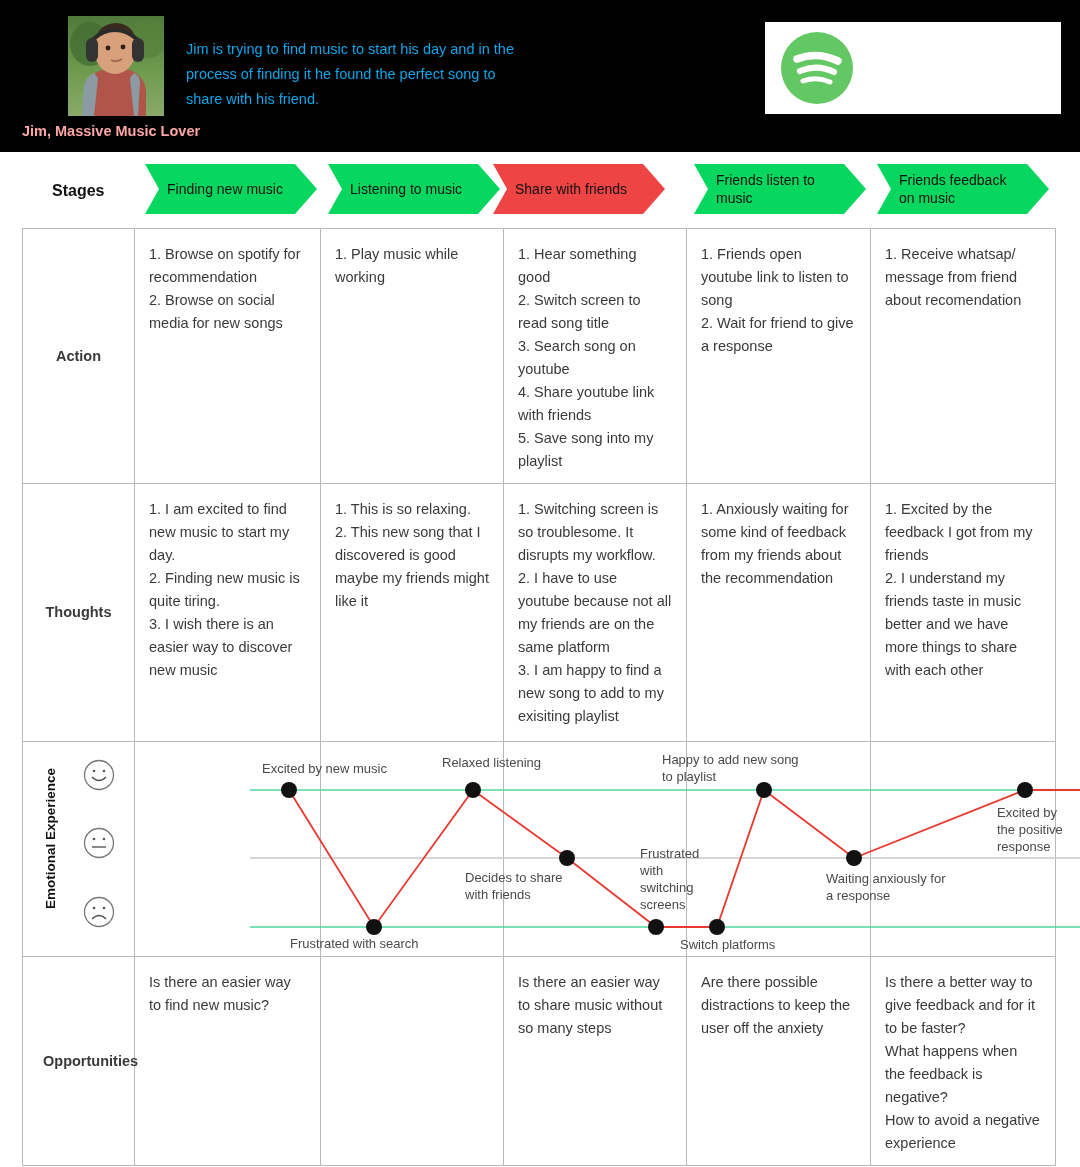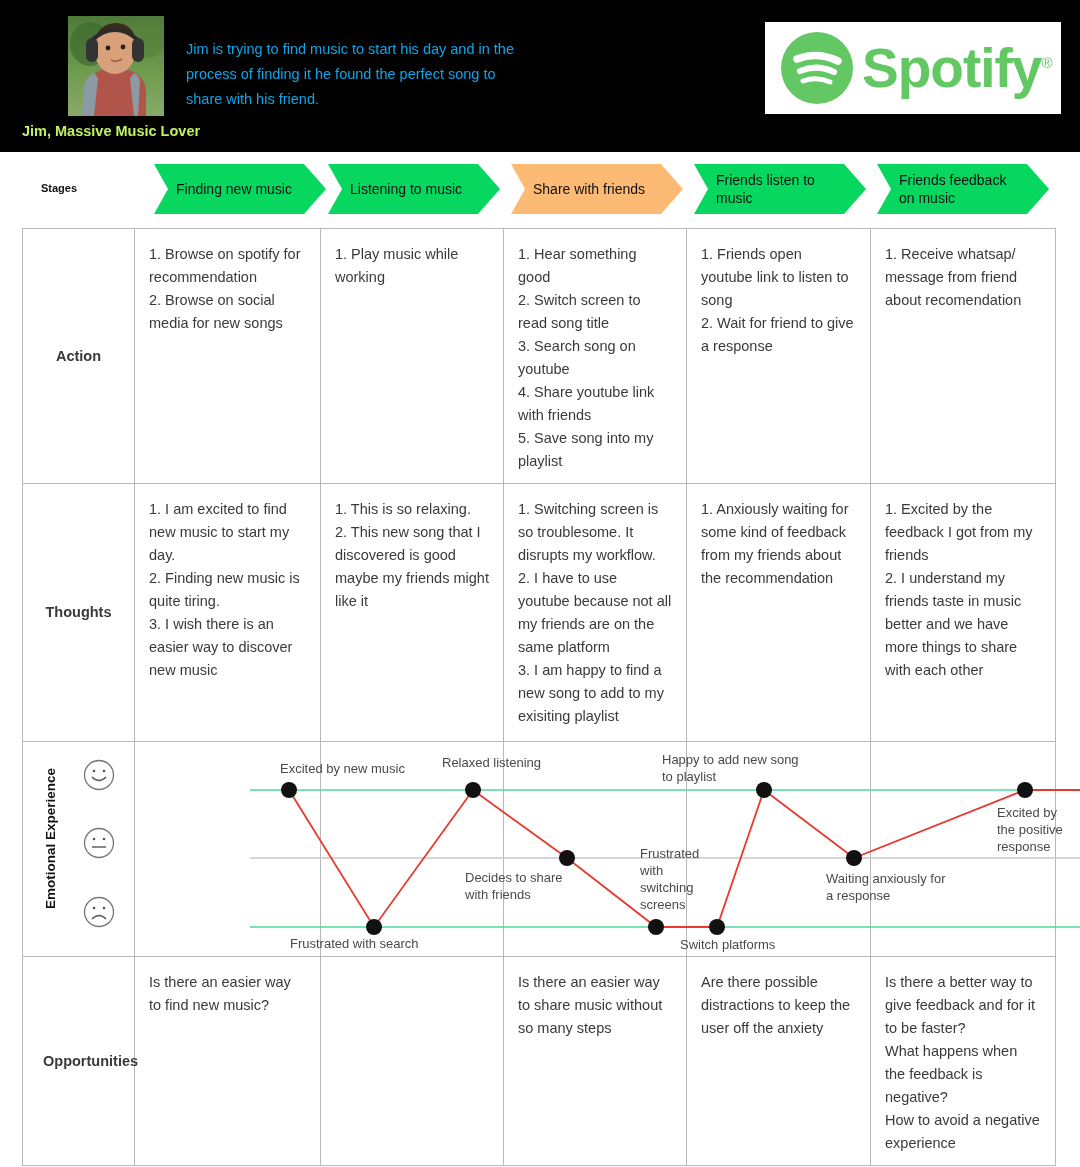--- a/index.html
+++ b/index.html
@@ -30,21 +30,21 @@
     left: 186px; top: 37px;
     width: 340px;
     color: #0ea5e9;
     font-size: 14.5px;
     line-height: 25px;
     font-weight: 400;
   }
   .persona-name {
     position: absolute;
     left: 22px; top: 123px;
-    color: #bef264;
+    color: #fca5a5;
     font-size: 14.5px;
     font-weight: 700;
   }
   .logo-box {
     position: absolute;
     left: 765px; top: 22px;
     width: 296px; height: 92px;
     background: #ffffff;
     display: flex;
     align-items: center;
@@ -67,22 +67,22 @@
   }
 
   
   .stages-row {
     position: relative;
     width: 1080px;
     height: 74px;
   }
   .stages-label {
     position: absolute;
-    left: 41px; top: 182px;
-    font-size: 11px;
+    left: 52px; top: 182px;
+    font-size: 16px;
     font-weight: 700;
     color: #111;
   }
   .stages-strip {
     position: absolute;
     left: 0; top: 0;
     width: 1080px; height: 74px;
   }
   .arrow {
     position: absolute;
@@ -220,33 +220,32 @@
   <div class="persona-desc">Jim is trying to find music to start his day and in the process of finding it he found the perfect song to share with his friend.</div>
   <div class="persona-name">Jim, Massive Music Lover</div>
 
   <div class="logo-box">
     <svg class="logo-mark" viewBox="0 0 74 74">
       <circle cx="37" cy="37" r="36" fill="#63C763"></circle>
       <path d="M17 28 Q37 20 58 30" stroke="#ffffff" stroke-width="7.5" fill="none" stroke-linecap="round"></path>
       <path d="M20 40 Q37 33 54 41" stroke="#ffffff" stroke-width="6.2" fill="none" stroke-linecap="round"></path>
       <path d="M23 50 Q37 45 50 51" stroke="#ffffff" stroke-width="5" fill="none" stroke-linecap="round"></path>
     </svg>
-    <div class="logo-word"><span>Spotify</span><span class="logo-reg">®</span></div>
   </div>
 </div>
 
 <div class="stages-row">
   <div class="stages-strip" id="stages-strip">
-      <div class="arrow" style="left: 154px; width: 172px; background: rgb(7, 215, 94);">
+      <div class="arrow" style="left: 145px; width: 172px; background: rgb(7, 215, 94);">
         <span>Finding new music</span>
       </div>
       <div class="arrow" style="left: 328px; width: 172px; background: rgb(7, 215, 94);">
         <span>Listening to music</span>
       </div>
-      <div class="arrow" style="left: 511px; width: 172px; background: #fdba74; text-align: right;">
+      <div class="arrow" style="left: 493px; width: 172px; background: #ef4444; text-align: right;">
         <span>Share with friends</span>
       </div>
       <div class="arrow" style="left: 694px; width: 172px; background: rgb(7, 215, 94);">
         <span>Friends listen to music</span>
       </div>
       <div class="arrow" style="left: 877px; width: 172px; background: rgb(7, 215, 94);">
         <span>Friends feedback on music</span>
       </div>
     </div>
 </div>
@@ -359,21 +358,21 @@
               <circle cx="239" cy="185" r="8" fill="#111111"></circle>
               <circle cx="338" cy="48" r="8" fill="#111111"></circle>
               <circle cx="432" cy="116" r="8" fill="#111111"></circle>
               <circle cx="521" cy="185" r="8" fill="#111111"></circle>
               <circle cx="582" cy="185" r="8" fill="#111111"></circle>
               <circle cx="629" cy="48" r="8" fill="#111111"></circle>
               <circle cx="719" cy="116" r="8" fill="#111111"></circle>
               <circle cx="890" cy="48" r="8" fill="#111111"></circle>
               <circle cx="962" cy="48" r="8" fill="#111111"></circle>
             </svg>
-            <div class="pt-label" style="left: 145px; top: 18px; width: 180px;">Excited by new music</div>
+            <div class="pt-label" style="left: 127px; top: 18px; width: 180px;">Excited by new music</div>
             <div class="pt-label" style="left: 155px; top: 193px; width: 180px;">Frustrated with search</div>
             <div class="pt-label" style="left: 307px; top: 12px; width: 160px;">Relaxed listening</div>
             <div class="pt-label" style="left: 330px; top: 127px; width: 120px;">Decides to share with friends</div>
             <div class="pt-label" style="left: 505px; top: 103px; width: 72px;">Frustrated with switching screens</div>
             <div class="pt-label" style="left: 545px; top: 194px; width: 130px;">Switch platforms</div>
             <div class="pt-label" style="left: 527px; top: 9px; width: 150px;">Happy to add new song to playlist</div>
             <div class="pt-label" style="left: 691px; top: 128px; width: 130px;">Waiting anxiously for a response</div>
             <div class="pt-label" style="left: 862px; top: 62px; width: 78px;">Excited by the positive response</div>
           </div>
     </td>

